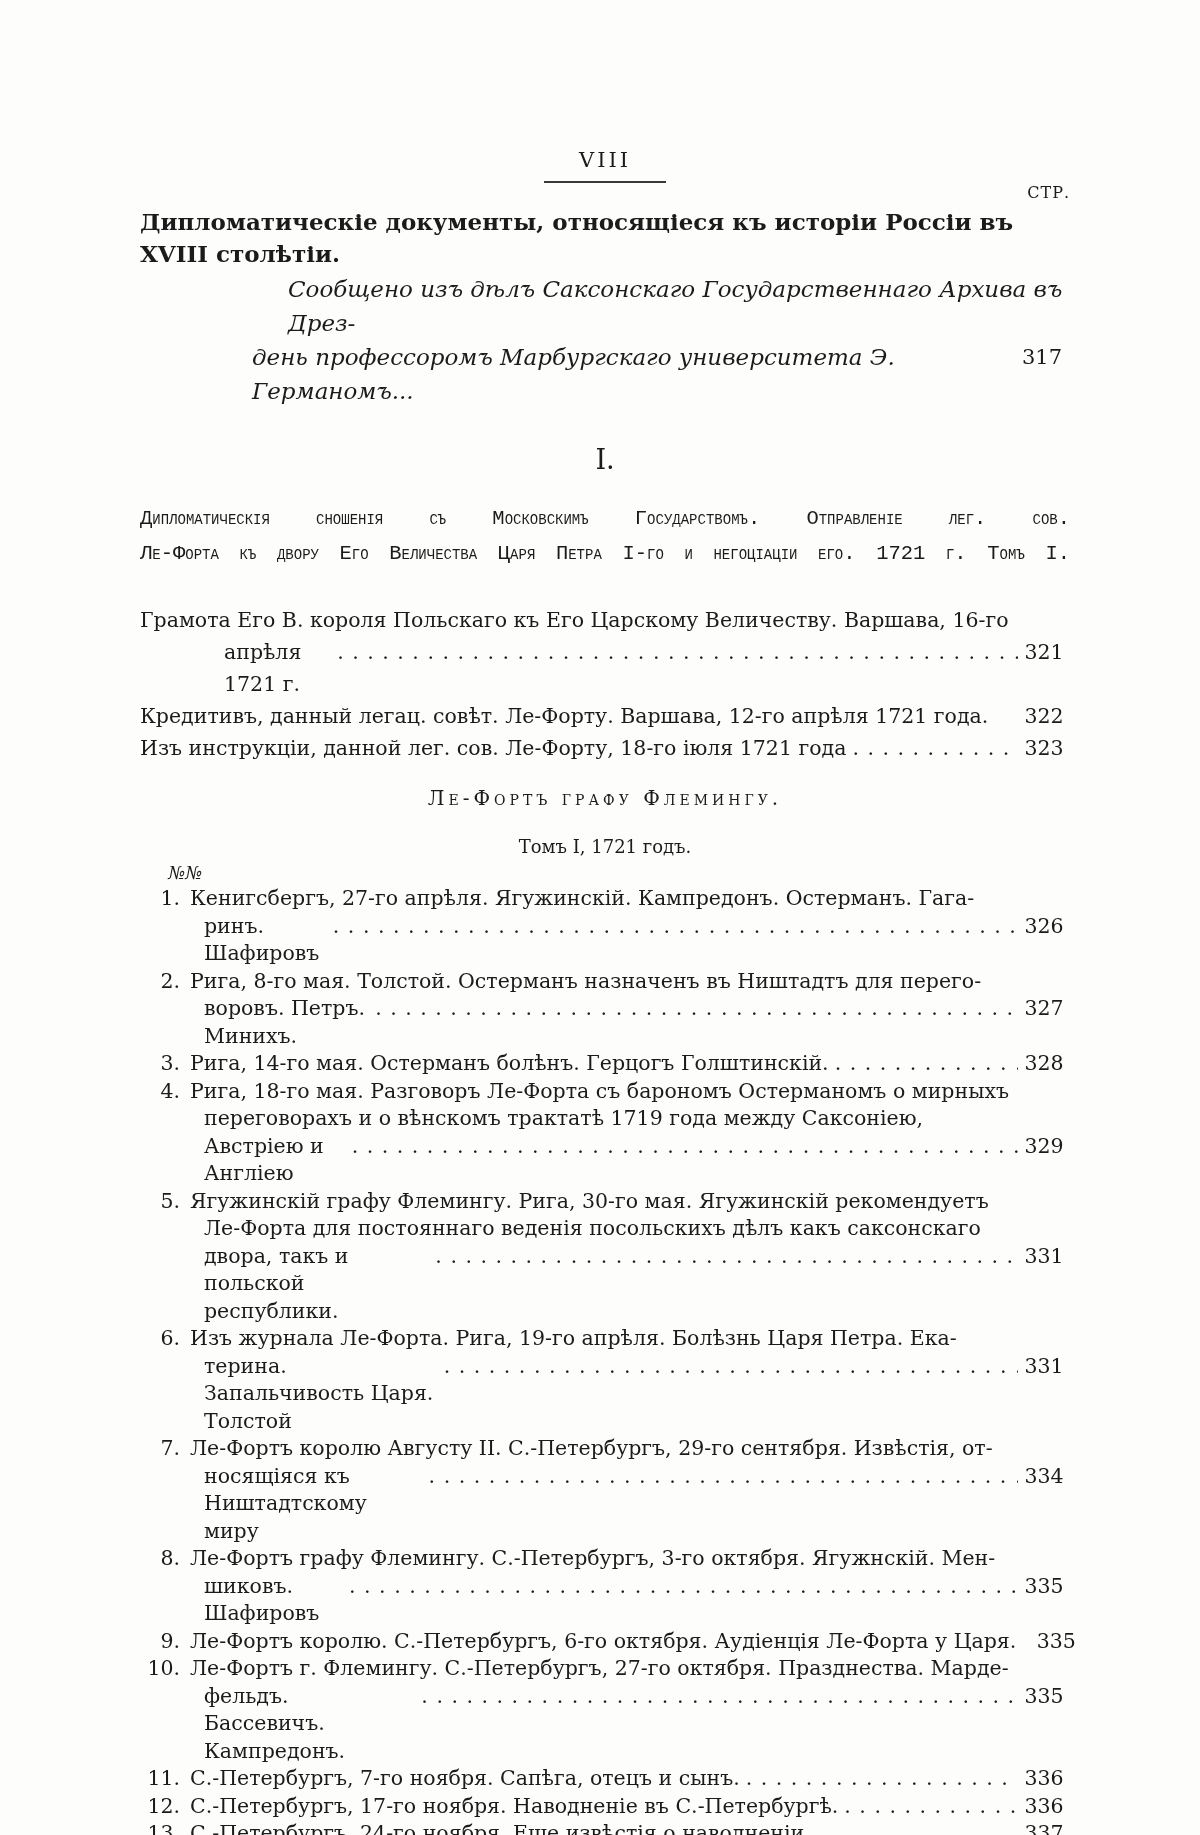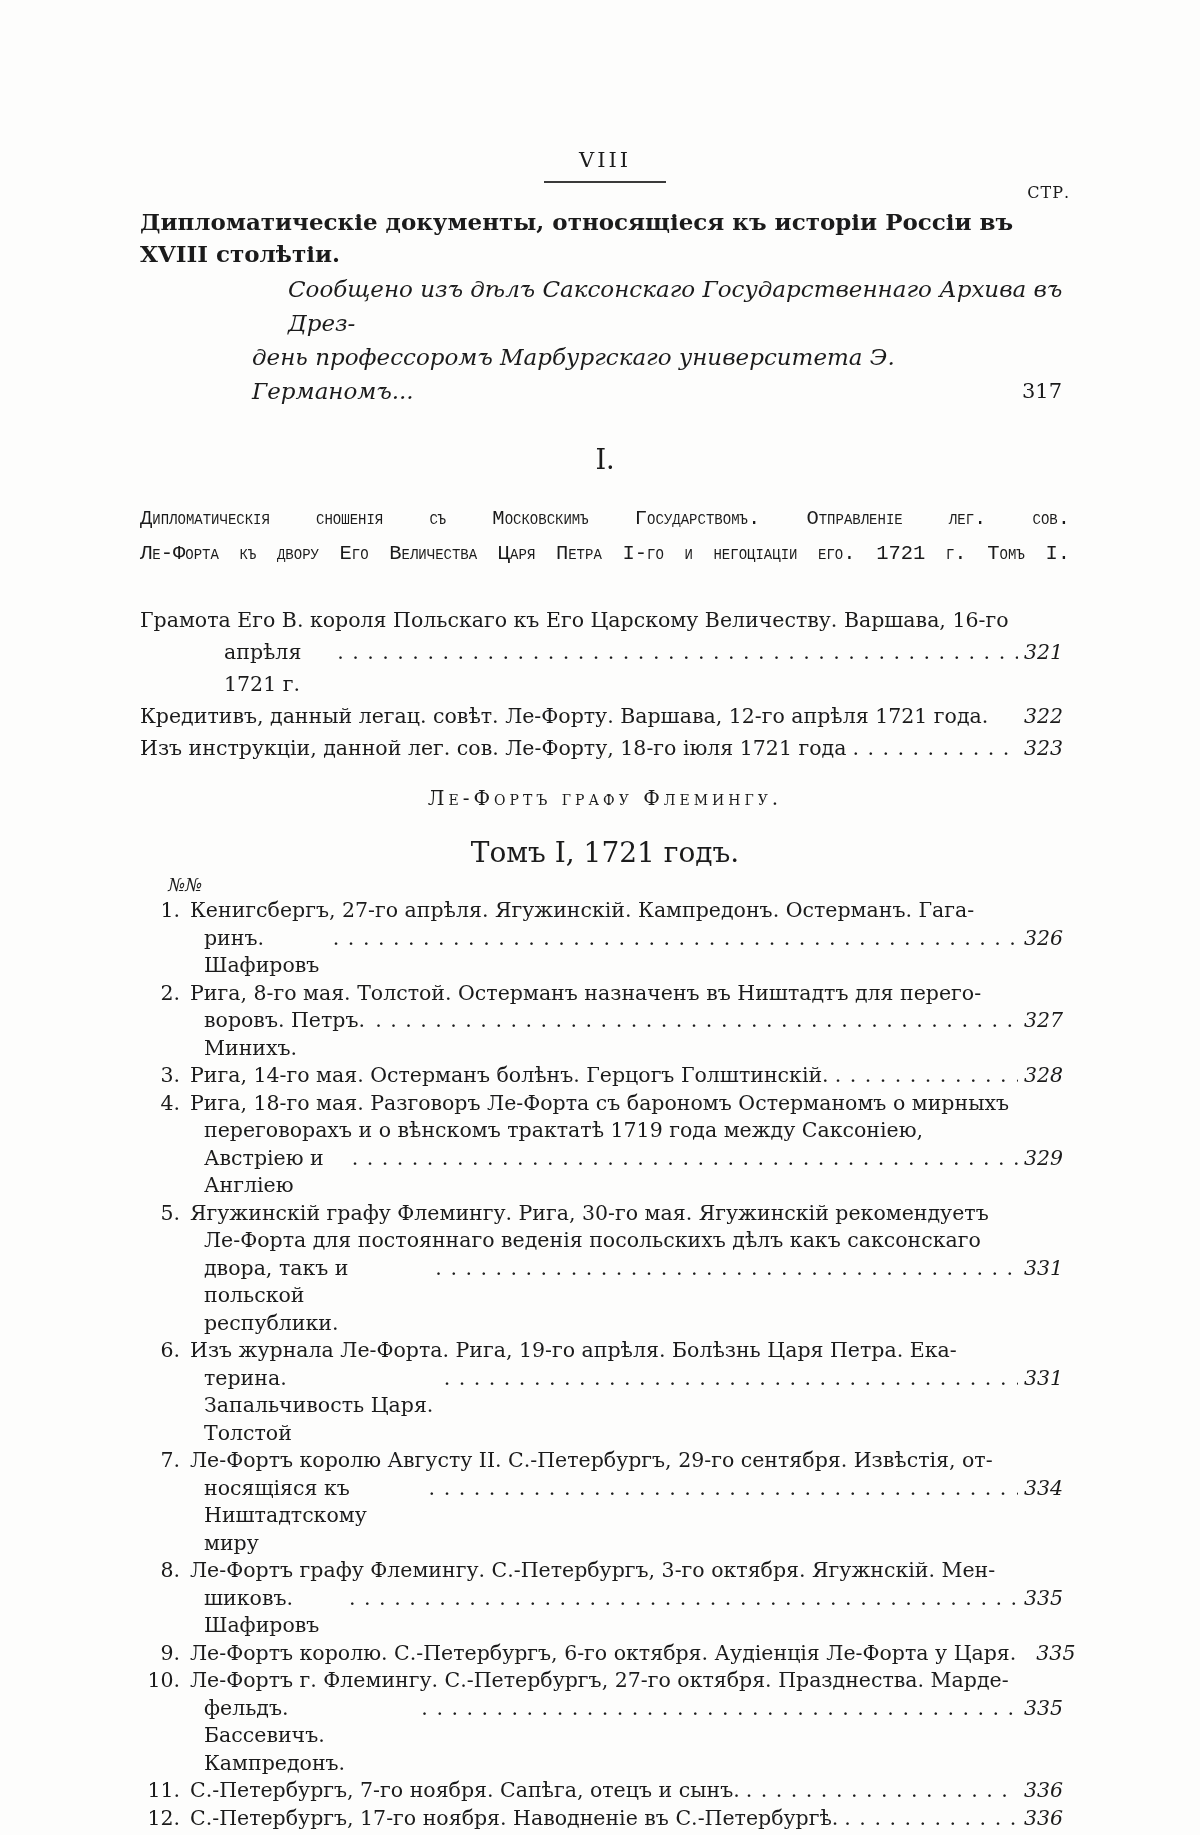--- a/index.html
+++ b/index.html
@@ -37,21 +37,21 @@
   }
   
   .doc-title {
     margin-top: 4px;
     font-size: 23px;
     font-weight: bold;
     line-height: 32px;
   }
   .subtitle { font-style: italic; font-size: 23px; line-height: 34px; margin-top: 2px; }
   .subtitle-line1 { padding-left: 148px; }
-  .subtitle-line2 { padding-left: 112px; display: flex; align-items: flex-end; }
+  .subtitle-line2 { padding-left: 112px; display: flex; align-items: flex-start; }
   .subtitle-spacer { flex: 1; }
   .subtitle-page { font-style: normal; font-size: 21px; padding-right: 8px; }
   
   .section-numeral {
     text-align: center;
     font-size: 27px;
     margin-top: 36px;
   }
   .caption {
     margin-top: 26px;
@@ -79,33 +79,33 @@
     overflow: hidden;
     white-space: nowrap;
     margin: 0 6px;
     min-width: 8px;
   }
   .leader::after {
     content: ". . . . . . . . . . . . . . . . . . . . . . . . . . . . . . . . . . . . . . . . . . . . . . . . . . . . . . . . . . . . . . . . . . . .";
     letter-spacing: 1px;
   }
   .leader.no-dots::after { content: ""; }
-  .toc-page { flex: 0 0 auto; text-align: left; min-width: 40px; padding-right: 6px; font-style: italic; }
+  .toc-page { flex: 0 0 auto; text-align: center; min-width: 40px; padding-right: 6px; }
   
   .subsection-heading {
     text-align: center;
     margin-top: 22px;
     font-size: 20px;
     font-variant: small-caps;
     letter-spacing: 4px;
   }
   .vol-heading {
     text-align: center;
     margin-top: 26px;
-    font-size: 28px;
+    font-size: 18px;
   }
   .nn-label {
     font-style: italic;
     font-size: 18px;
     margin: 6px 0 0 28px;
     line-height: 20px;
   }
   .numbered { line-height: 27.5px; margin-top: 2px; }
 </style>
 </head>

